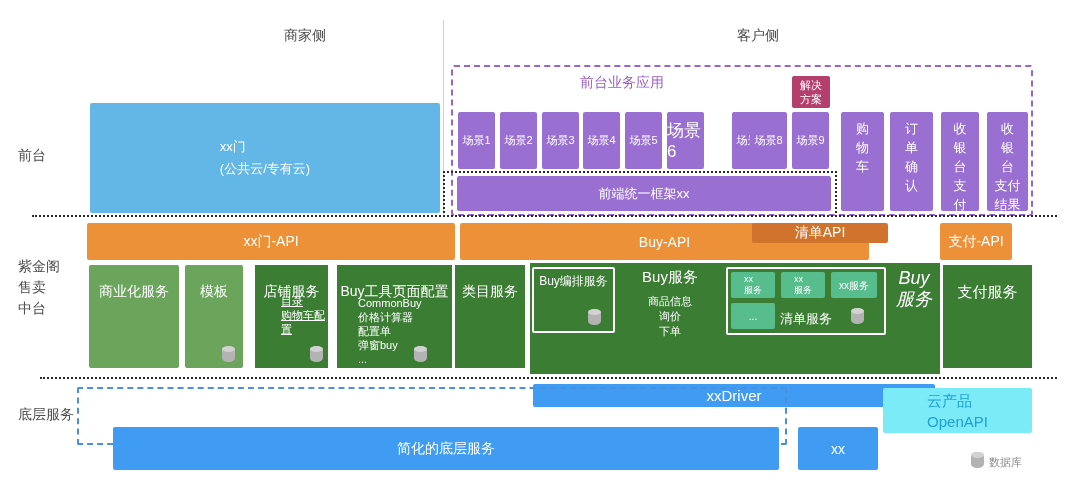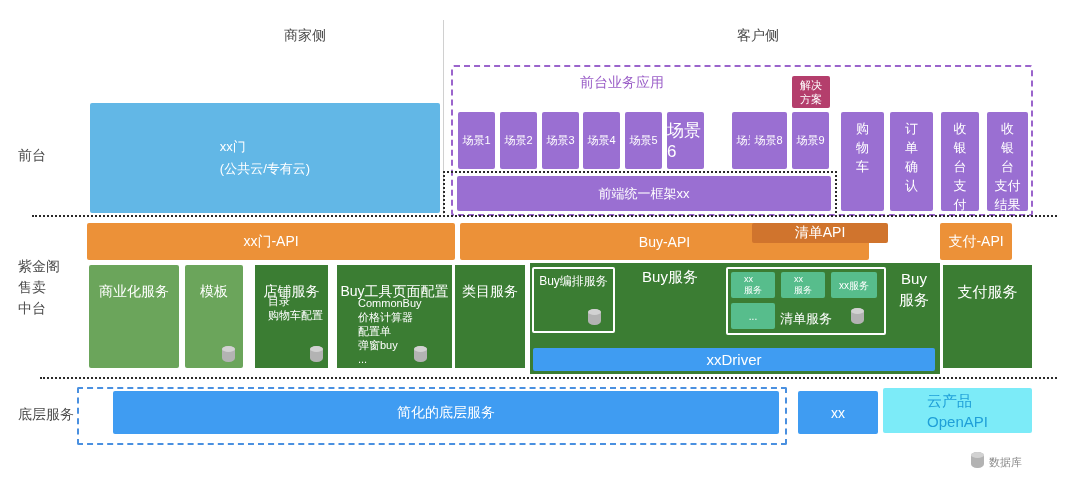--- a/index.html
+++ b/index.html
@@ -8,21 +8,21 @@
   .abs { position:absolute; }
   .pre { white-space:pre-line; }
   .ctr { display:flex; align-items:center; justify-content:center; }
   .white { color:#fff; }
   .gray-label { color:#4a4a4a; font-size:14px; }
   .rail-label { color:#4d4d4d; font-size:14px; line-height:21px; }
   .purple-box { background:#9a6fd2; border-radius:2px; color:#fff; }
   .green-dark { background:#3b7d33; border-radius:0; color:#fff; }
   .green-light { background:#6ba55b; border-radius:2px; color:#fff; }
   .orange-bar { background:#ec9138; border-radius:2px; color:#fff; font-size:14px; }
-  .blue-bar { background:#3f9cf2; border-radius:2px; color:#fff; }
+  .blue-bar { background:#3f9cf2; border-radius:2px; color:#fff;margin-top:36px; }
   .box-title { display:block; text-align:center; padding-top:18px; font-size:14px; }
   .sub-items { font-size:11px; line-height:14px; color:#fff; }
   .teal-box { background:#57bd8c; border-radius:2px; color:#fff; font-size:9px; line-height:11px; }
   .dotted-line { border-top:2px dotted #2a2a2a; height:0; }
   .db-icon { position:absolute; width:13px; height:16px; background:#b3b3b3; border-radius:6px/4px; }
   .db-icon::after { content:""; position:absolute; top:0; left:0; width:13px; height:6px; border-radius:50%; background:#d2d2d2; }
   .vdivider { width:1px; background:#d0d0d0; }
 </style>
 </head>
 <body>
@@ -96,21 +96,21 @@
     <span class="box-title">商业化服务</span>
   </div>
 
   <div class="abs green-light" style="left:185px; top:265px; width:58px; height:103px;">
     <span class="box-title">模板</span>
     <span class="db-icon" style="right:8px; bottom:6px;"></span>
   </div>
 
   <div class="abs green-dark" style="left:255px; top:265px; width:73px; height:103px;">
     <span class="box-title">店铺服务</span>
-    <div class="sub-items pre" style="position:absolute; left:13px; top:29px;">目录
+    <div class="sub-items pre" style="position:absolute; left:26px; top:29px;text-decoration:underline;">目录
 购物车配置</div>
     <span class="db-icon" style="right:5px; bottom:6px;"></span>
   </div>
 
   <div class="abs green-dark" style="left:337px; top:265px; width:115px; height:103px;">
     <span class="box-title">Buy工具页面配置</span>
     <div class="sub-items pre" style="position:absolute; left:21px; top:31px;">CommonBuy
 价格计算器
 配置单
 弹窗buy
@@ -121,33 +121,36 @@
   <div class="abs green-dark" style="left:455px; top:265px; width:70px; height:103px;">
     <span class="box-title">类目服务</span>
   </div>
 
   <div class="abs green-dark" style="left:530px; top:263px; width:410px; height:111px;">
     <div class="abs" style="left:2px; top:4px; width:83px; height:66px; border:2px solid #fff; border-radius:2px; background:#3b7d33;">
       <span style="display:block; text-align:center; padding-top:4px; font-size:12px;">Buy编排服务</span>
       <span class="db-icon" style="left:54px; top:40px;"></span>
     </div>
     <div class="abs" style="left:95px; top:5px; width:90px; text-align:center; font-size:15px;">Buy服务</div>
+    <div class="abs sub-items pre" style="left:95px; top:31px; width:90px; text-align:center; line-height:15px;">商品信息
+询价
+下单</div>
 
     <div class="abs" style="left:196px; top:4px; width:160px; height:68px; border:2px solid #fff; border-radius:2px;">
       <div class="abs ctr teal-box pre" style="left:3px; top:3px; width:44px; height:26px;">xx
 服务</div>
       <div class="abs ctr teal-box pre" style="left:53px; top:3px; width:44px; height:26px;">xx
 服务</div>
       <div class="abs ctr teal-box" style="left:103px; top:3px; width:46px; height:26px; font-size:10px;">xx服务</div>
       <div class="abs ctr teal-box" style="left:3px; top:34px; width:44px; height:26px; font-size:10px;">...</div>
       <div class="abs" style="left:52px; top:41px; width:64px; font-size:13px; color:#fff;">清单服务</div>
       <span class="db-icon" style="left:123px; top:39px;"></span>
     </div>
 
-    <div class="abs pre" style="left:362px; top:5px; width:44px; text-align:center; font-size:15px; line-height:21px;">Buy
+    <div class="abs pre" style="left:362px; top:5px; width:44px; text-align:center; font-size:18px; line-height:21px;font-style:italic;">Buy
 服务</div>
 
     <div class="abs ctr blue-bar" style="left:3px; top:85px; width:402px; height:23px; font-size:15px;">xxDriver</div>
   </div>
 
   <div class="abs green-dark" style="left:943px; top:265px; width:89px; height:103px;">
     <span class="box-title" style="font-size:15px;">支付服务</span>
   </div>
 
   <div class="abs" style="left:77px; top:387px; width:710px; height:58px; border:2px dashed #4a90e0; border-radius:2px;"></div>

